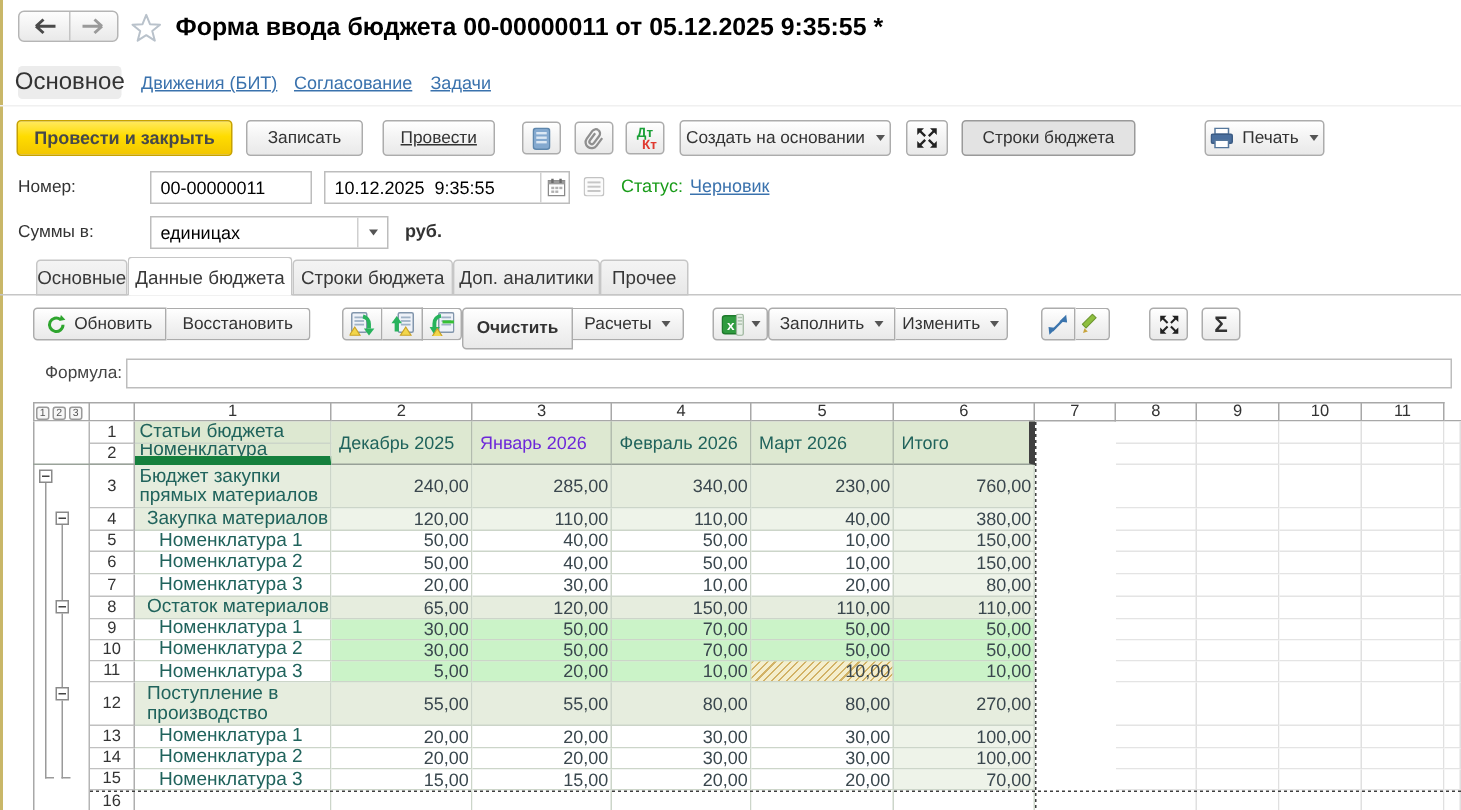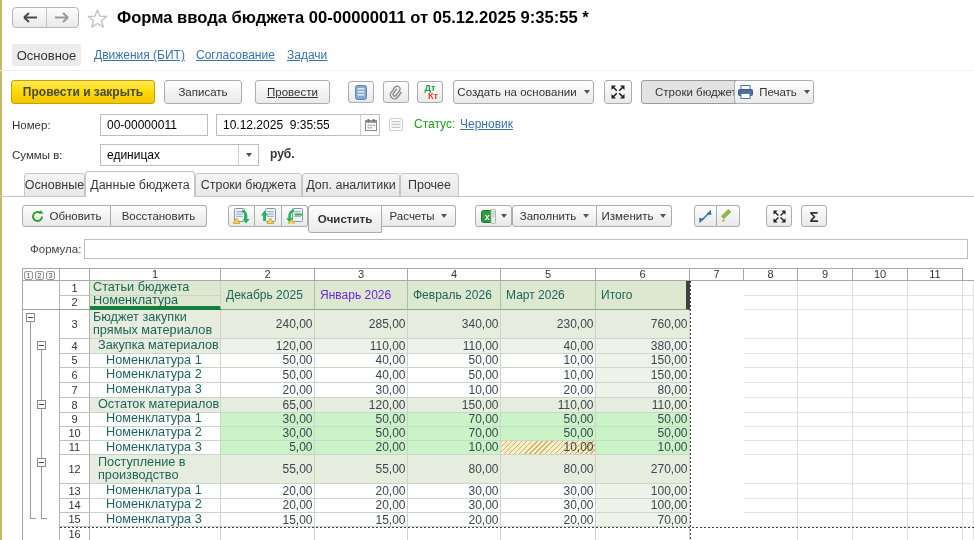--- a/index.html
+++ b/index.html
@@ -31,21 +31,21 @@
   </svg>
   <svg class="abs" style="left:39px;top:3px;" width="20" height="13" viewBox="0 0 20 13">
     <path d="M3 6.5 H16 M16 6.5 L11 2 M16 6.5 L11 11" stroke="#9a9a9a" stroke-width="2" fill="none"></path>
   </svg>
 </div>
 <svg class="abs" style="left:87px;top:8px;" width="21" height="21" viewBox="0 0 22 21">
   <path d="M11 1.5 L13.6 8 L20.6 8.4 L15.2 12.8 L17 19.5 L11 15.7 L5 19.5 L6.8 12.8 L1.4 8.4 L8.4 8 Z" fill="none" stroke="#b9c2cb" stroke-width="1.4" stroke-linejoin="round"></path>
 </svg>
 <div class="abs" style="left:117px;top:8px;font-size:16.6px;font-weight:bold;color:#000;">Форма ввода бюджета 00-00000011 от 05.12.2025 9:35:55 *</div>
 
-<div class="abs" style="left:12px;top:44px;width:69px;height:22px;background:#ececec;border-radius:3px;display:flex;align-items:center;justify-content:center;font-size:13px;color:#333;text-align:center;">Основное</div>
+<div class="abs" style="left:12px;top:44px;width:69px;height:22px;background:#ececec;border-radius:3px;display:flex;align-items:center;justify-content:center;font-size:16px;color:#333;text-align:center;">Основное</div>
 <a class="link" style="left:94px;top:48px;">Движения (БИТ)</a>
 <a class="link" style="left:196px;top:48px;">Согласование</a>
 <a class="link" style="left:287px;top:48px;">Задачи</a>
 <div class="abs" style="left:0;top:70px;width:974px;height:1px;background:#f0f0f0;"></div>
 
 <div class="btn" style="left:11px;top:80px;width:144px;height:24px;background:linear-gradient(#ffe95e,#ffdc00 45%,#f2c600);border-color:#c7a200;font-weight:bold;font-size:12px;color:#46484a;">Провести и закрыть</div>
 <div class="btn" style="left:164px;top:80px;width:78px;height:24px;">Записать</div>
 <div class="btn" style="left:255px;top:80px;width:75px;height:24px;text-decoration:underline;">Провести</div>
 
 <div class="btn" style="left:348px;top:81px;width:26px;height:22px;">
@@ -66,21 +66,21 @@
   <div style="line-height:8px;text-align:center;"><span style="color:#1ca038;">Дт</span><br><span style="color:#e03a30;margin-left:6px;">Кт</span></div>
 </div>
 <div class="btn" style="left:453px;top:80px;width:141px;height:24px;">Создать на основании<span class="caret"></span></div>
 <div class="btn" style="left:604px;top:80px;width:28px;height:24px;">
   <svg width="14" height="14" viewBox="0 0 14 14">
     <path d="M0.5 5 V0.5 H5 L0.5 5 Z M9 0.5 H13.5 V5 L9 0.5 Z M13.5 9 V13.5 H9 L13.5 9 Z M5 13.5 H0.5 V9 L5 13.5 Z" fill="#222"></path>
     <path d="M1.5 1.5 L5.8 5.8 M12.5 1.5 L8.2 5.8 M12.5 12.5 L8.2 8.2 M1.5 12.5 L5.8 8.2" stroke="#222" stroke-width="1.6"></path>
   </svg>
 </div>
 <div class="btn pressed" style="left:641px;top:80px;width:116px;height:24px;">Строки бюджета</div>
-<div class="btn" style="left:734px;top:80px;width:80px;height:24px;justify-content:center;">
+<div class="btn" style="left:803px;top:80px;width:80px;height:24px;justify-content:center;">
   <svg width="15" height="14" viewBox="0 0 15 14" style="margin-right:6px;">
       <rect x="3" y="0.5" width="9" height="4" fill="#fff" stroke="#55779c"></rect>
       <rect x="0.5" y="4.5" width="14" height="6" rx="1" fill="#4a6f9e" stroke="#3c5c85"></rect>
       <rect x="3" y="8.5" width="9" height="5" fill="#fff" stroke="#55779c"></rect>
     </svg>
   Печать<span class="caret"></span>
 </div>
 
 <div class="lbl" style="left:12px;top:119px;">Номер:</div>
 <div class="inp" style="left:100px;top:114px;width:108px;height:22px;">00-00000011</div>
@@ -252,21 +252,21 @@
     <div class="abs" style="left:60px;top:484px;width:30px;height:14.5px;box-sizing:border-box;overflow:hidden;border-right:1px solid #aeaeae;border-bottom:1px solid #c0c0c0;display:flex;align-items:center;justify-content:center;font-size:11px;color:#333;background:#fff;">13</div>
     <div class="abs" style="left:60px;top:498.5px;width:30px;height:14.299999999999955px;box-sizing:border-box;overflow:hidden;border-right:1px solid #aeaeae;border-bottom:1px solid #c0c0c0;display:flex;align-items:center;justify-content:center;font-size:11px;color:#333;background:#fff;">14</div>
     <div class="abs" style="left:60px;top:512.8px;width:30px;height:14.399999999999977px;box-sizing:border-box;overflow:hidden;border-right:1px solid #aeaeae;border-bottom:1px solid #c0c0c0;display:flex;align-items:center;justify-content:center;font-size:11px;color:#333;background:#fff;">15</div>
     <div class="abs" style="left:60px;top:527.1999999999999px;width:30px;height:14px;box-sizing:border-box;overflow:hidden;border-right:1px solid #aeaeae;border-bottom:1px solid #c0c0c0;display:flex;align-items:center;justify-content:center;font-size:11px;color:#333;background:#fff;">16</div>
     <div class="abs" style="left:90px;top:281px;width:131px;height:14.5px;box-sizing:border-box;overflow:hidden;background:#dde8d1;border-right:1px solid #ccd5c9;border-bottom:1px solid #ccd5c9;display:flex;align-items:center;font-size:12.7px;color:#20635c;padding-left:3px;line-height:13.5px;white-space:nowrap;">Статьи бюджета</div>
     <div class="abs" style="left:744px;top:281px;width:54px;height:14.5px;box-sizing:border-box;overflow:hidden;background:#fff;border-right:1px solid #e0e0e0;border-bottom:1px solid #e4e4e4;"></div>
     <div class="abs" style="left:798px;top:281px;width:55px;height:14.5px;box-sizing:border-box;overflow:hidden;background:#fff;border-right:1px solid #e0e0e0;border-bottom:1px solid #e4e4e4;"></div>
     <div class="abs" style="left:853px;top:281px;width:55px;height:14.5px;box-sizing:border-box;overflow:hidden;background:#fff;border-right:1px solid #e0e0e0;border-bottom:1px solid #e4e4e4;"></div>
     <div class="abs" style="left:908px;top:281px;width:55px;height:14.5px;box-sizing:border-box;overflow:hidden;background:#fff;border-right:1px solid #e0e0e0;border-bottom:1px solid #e4e4e4;"></div>
     <div class="abs" style="left:963px;top:281px;width:11px;height:14.5px;box-sizing:border-box;overflow:hidden;background:#fff;border-right:1px solid #e0e0e0;border-bottom:1px solid #e4e4e4;"></div>
-    <div class="abs" style="left:90px;top:295.5px;width:131px;height:14.5px;box-sizing:border-box;overflow:hidden;background:#dde8d1;border-right:1px solid #ccd5c9;border-bottom:4px solid #15803d;display:flex;align-items:center;font-size:12.7px;color:#20635c;padding-left:3px;line-height:13.5px;white-space:nowrap;">Номенклатура</div>
+    <div class="abs" style="left:90px;top:295.5px;width:131px;height:14.5px;box-sizing:border-box;overflow:hidden;background:#dde8d1;border-right:1px solid #ccd5c9;border-bottom:6px solid #15803d;display:flex;align-items:center;font-size:12.7px;color:#20635c;padding-left:3px;line-height:13.5px;white-space:nowrap;">Номенклатура</div>
     <div class="abs" style="left:744px;top:295.5px;width:54px;height:14.5px;box-sizing:border-box;overflow:hidden;background:#fff;border-right:1px solid #e0e0e0;border-bottom:1px solid #e4e4e4;"></div>
     <div class="abs" style="left:798px;top:295.5px;width:55px;height:14.5px;box-sizing:border-box;overflow:hidden;background:#fff;border-right:1px solid #e0e0e0;border-bottom:1px solid #e4e4e4;"></div>
     <div class="abs" style="left:853px;top:295.5px;width:55px;height:14.5px;box-sizing:border-box;overflow:hidden;background:#fff;border-right:1px solid #e0e0e0;border-bottom:1px solid #e4e4e4;"></div>
     <div class="abs" style="left:908px;top:295.5px;width:55px;height:14.5px;box-sizing:border-box;overflow:hidden;background:#fff;border-right:1px solid #e0e0e0;border-bottom:1px solid #e4e4e4;"></div>
     <div class="abs" style="left:963px;top:295.5px;width:11px;height:14.5px;box-sizing:border-box;overflow:hidden;background:#fff;border-right:1px solid #e0e0e0;border-bottom:1px solid #e4e4e4;"></div>
     <div class="abs" style="left:90px;top:310px;width:131px;height:29px;box-sizing:border-box;overflow:hidden;background:#e6edde;border-right:1px solid #ccd5c9;border-bottom:1px solid #ccd5c9;display:flex;align-items:center;font-size:12.7px;color:#20635c;padding-left:3px;line-height:13.5px;">Бюджет закупки прямых материалов</div>
     <div class="abs" style="left:221px;top:310px;width:94px;height:29px;box-sizing:border-box;overflow:hidden;background:#e6edde;border-right:1px solid #ccd5c9;border-bottom:1px solid #ccd5c9;display:flex;align-items:center;justify-content:flex-end;font-size:12px;color:#3a474e;padding-right:1.5px;">240,00</div>
     <div class="abs" style="left:315px;top:310px;width:93px;height:29px;box-sizing:border-box;overflow:hidden;background:#e6edde;border-right:1px solid #ccd5c9;border-bottom:1px solid #ccd5c9;display:flex;align-items:center;justify-content:flex-end;font-size:12px;color:#3a474e;padding-right:1.5px;">285,00</div>
     <div class="abs" style="left:408px;top:310px;width:93px;height:29px;box-sizing:border-box;overflow:hidden;background:#e6edde;border-right:1px solid #ccd5c9;border-bottom:1px solid #ccd5c9;display:flex;align-items:center;justify-content:flex-end;font-size:12px;color:#3a474e;padding-right:1.5px;">340,00</div>
     <div class="abs" style="left:501px;top:310px;width:95px;height:29px;box-sizing:border-box;overflow:hidden;background:#e6edde;border-right:1px solid #ccd5c9;border-bottom:1px solid #ccd5c9;display:flex;align-items:center;justify-content:flex-end;font-size:12px;color:#3a474e;padding-right:1.5px;">230,00</div>

